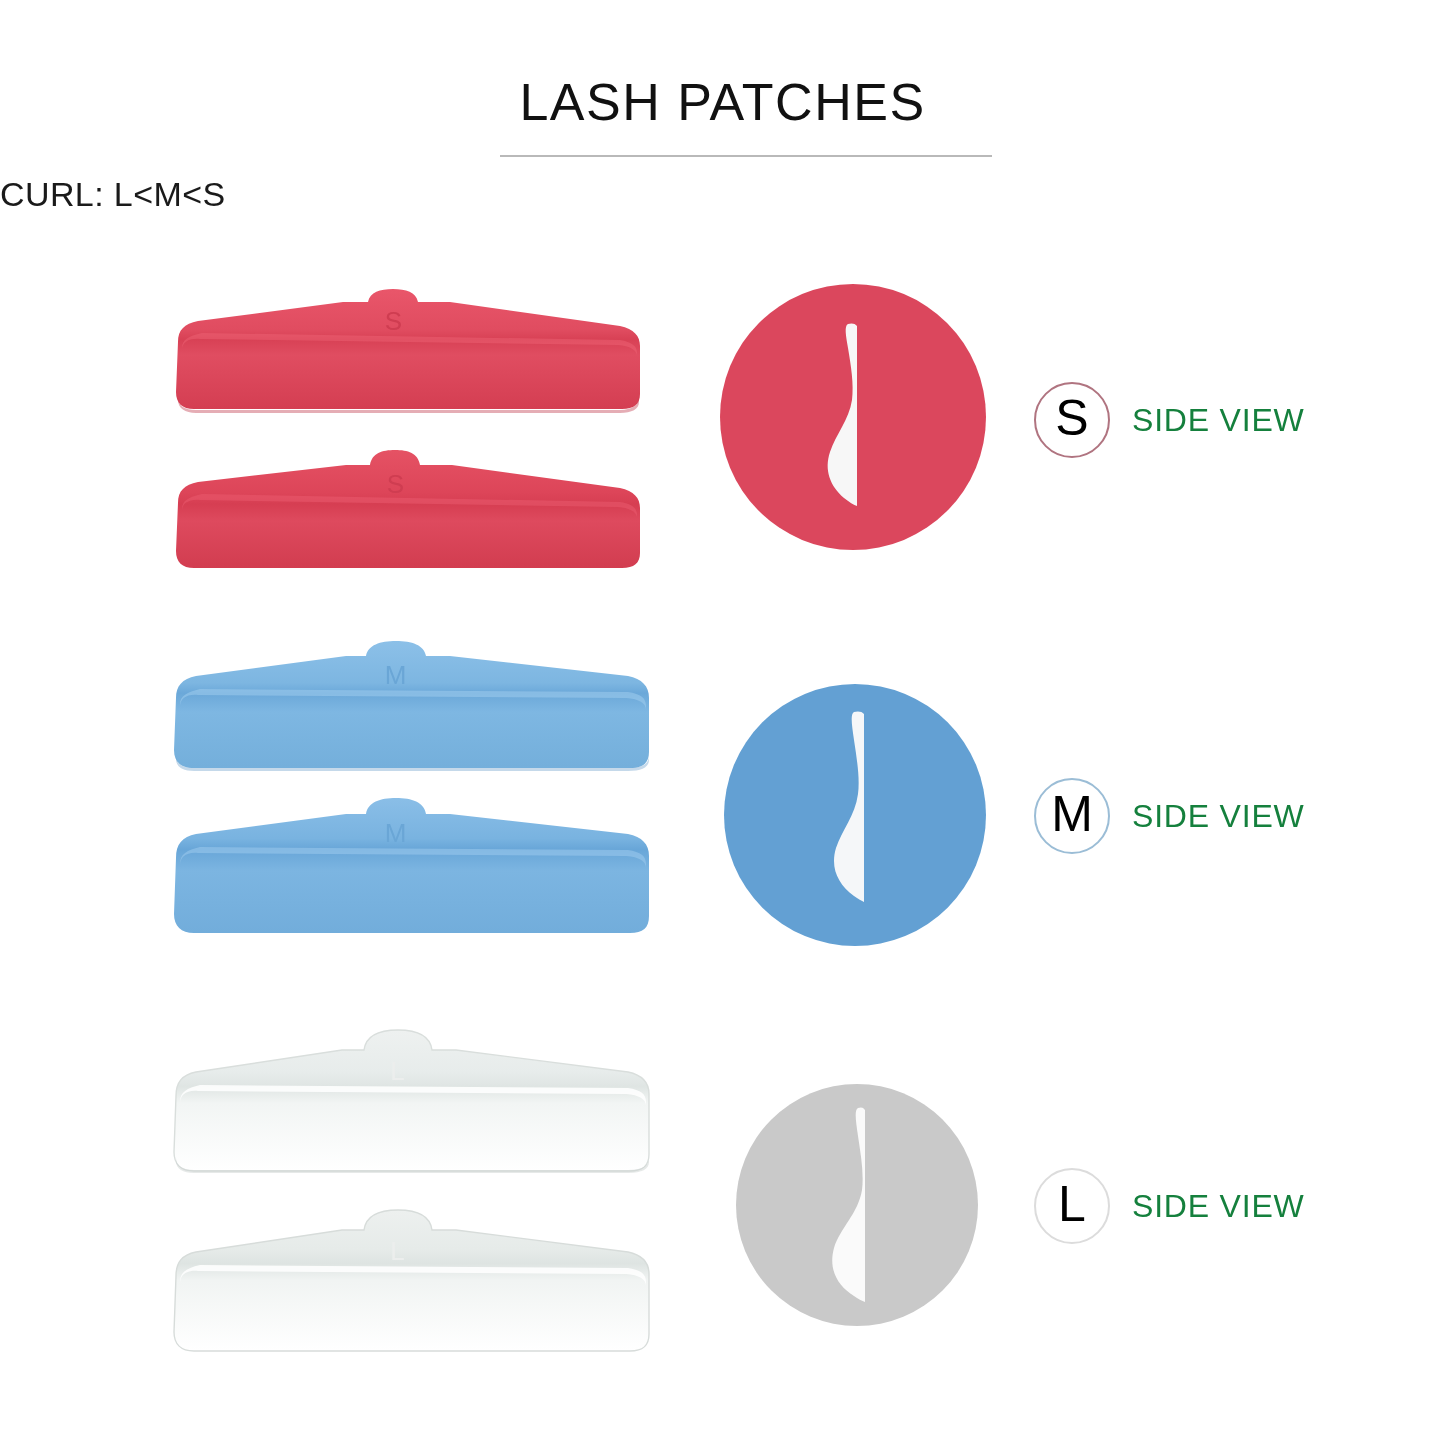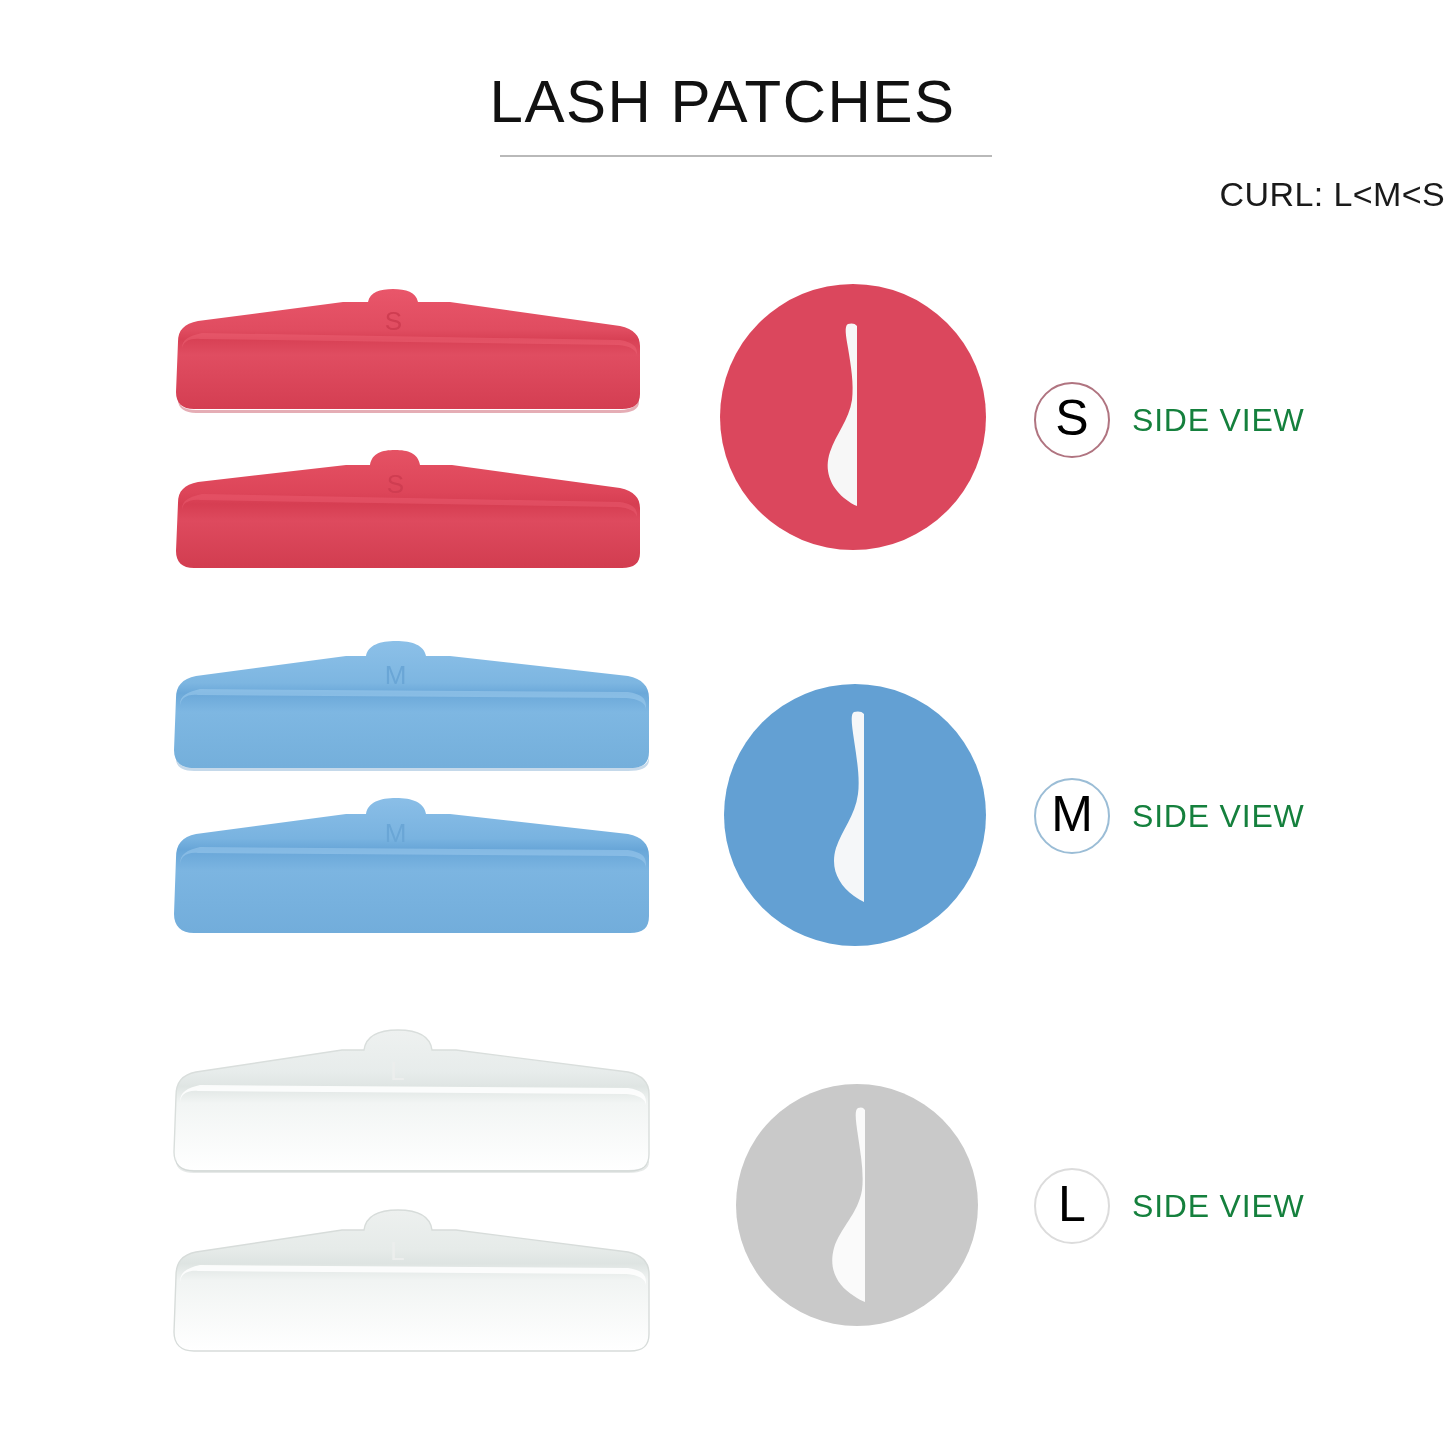--- a/index.html
+++ b/index.html
@@ -28,41 +28,41 @@
     top: 0;
     width: 1445px;
     height: 240px;
   }
   .title {
     position: absolute;
     left: 0;
     top: 62px;
     width: 1445px;
     text-align: center;
-    font-size: 60px;
+    font-size: 52px;
     line-height: 80px;
     font-weight: 400;
     letter-spacing: 1.5px;
     color: #111111;
     font-family: "Liberation Sans", sans-serif;
   }
   .title-divider {
     position: absolute;
     left: 500px;
     top: 155px;
     width: 492px;
     height: 2px;
     background: #b9b9b9;
   }
   .subtitle {
     position: absolute;
     left: 0;
     top: 174px;
     width: 1445px;
-    text-align: right;
+    text-align: left;
     font-size: 34px;
     line-height: 40px;
     font-weight: 400;
     letter-spacing: 0.4px;
     color: #1a1a1a;
   }
 
   
   .row {
     position: absolute;

